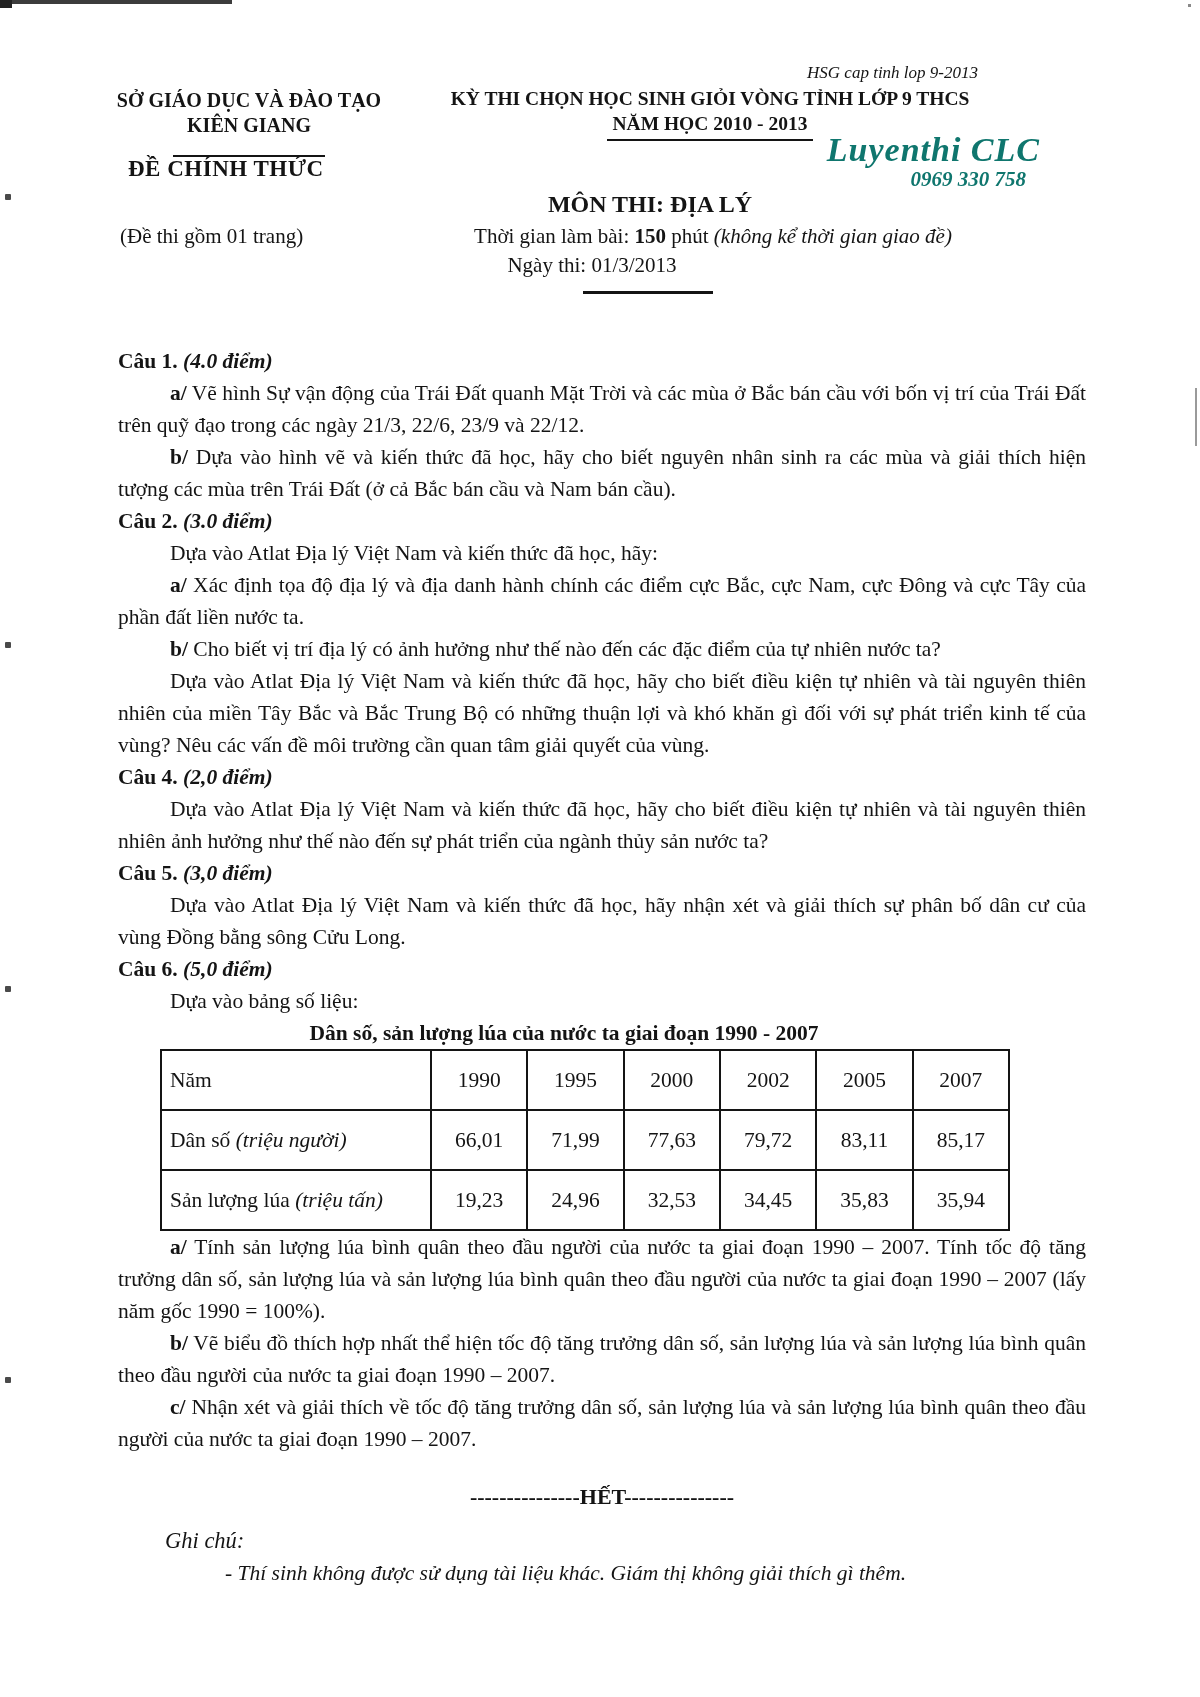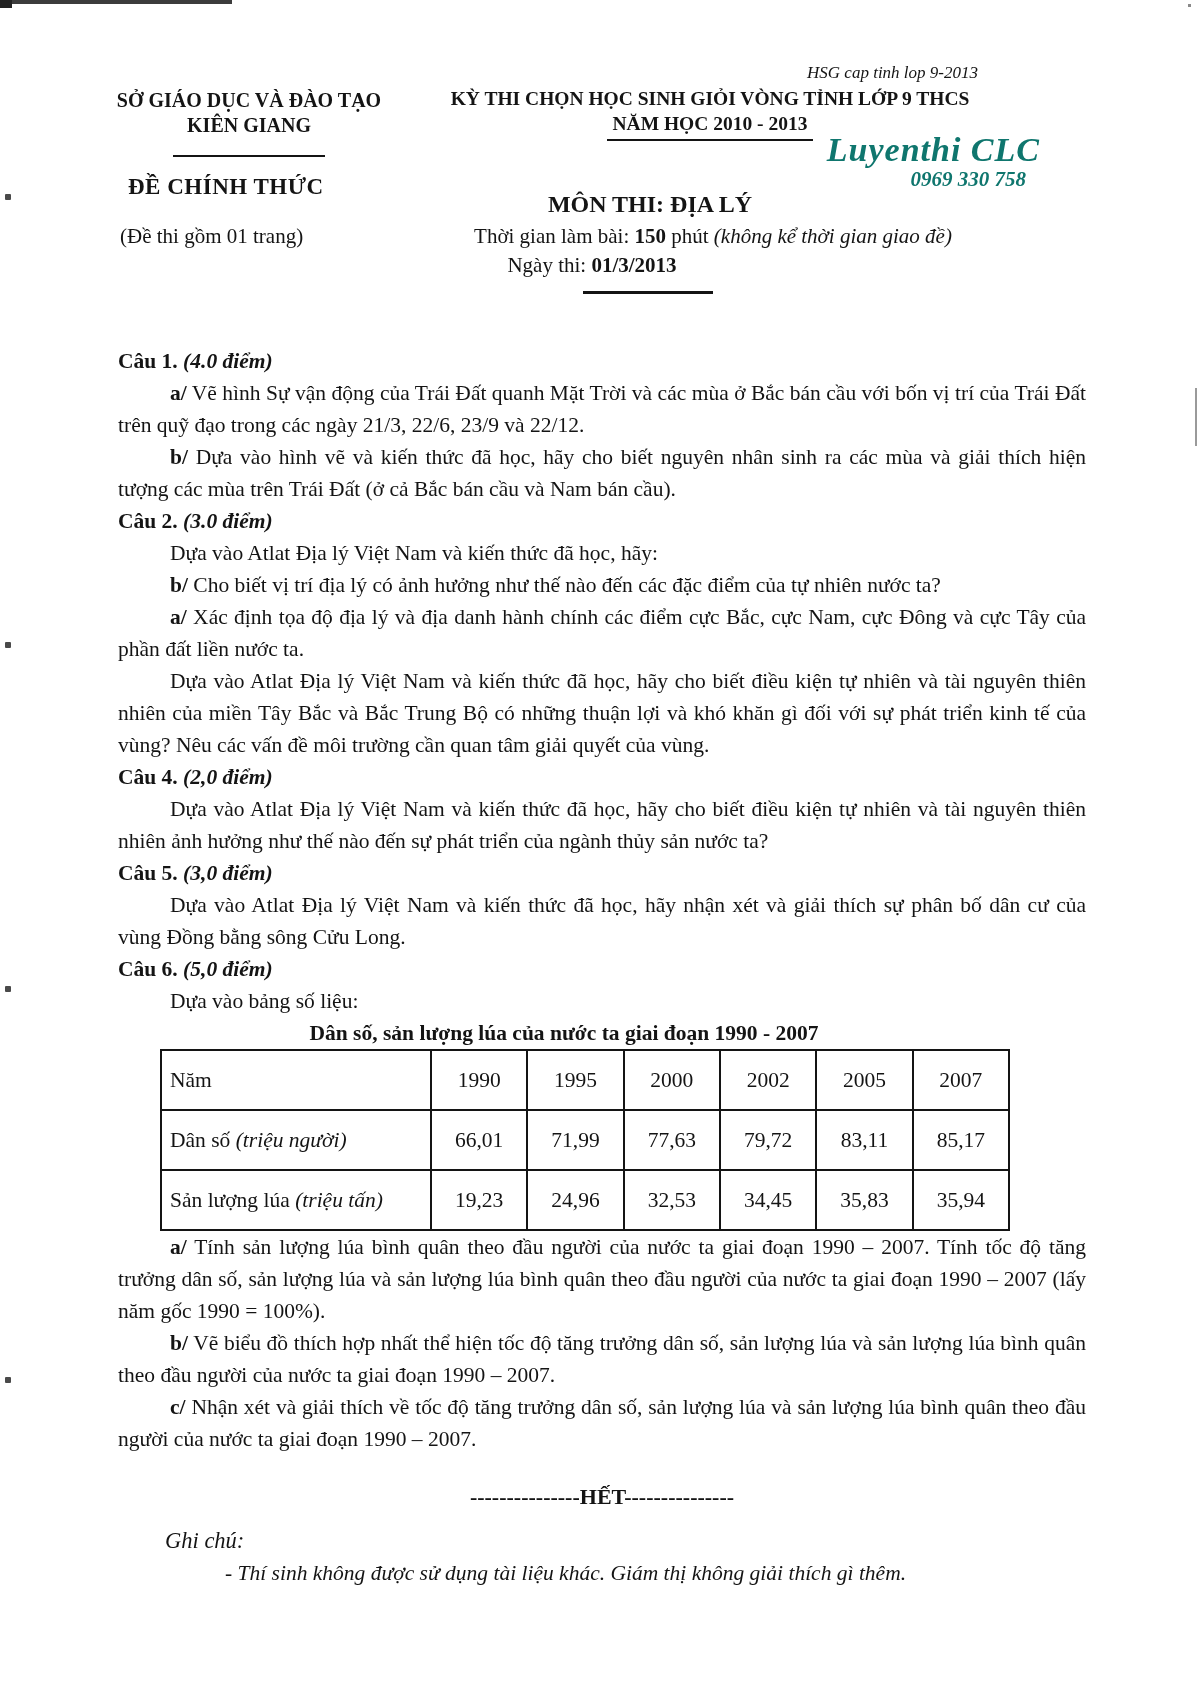--- a/index.html
+++ b/index.html
@@ -22,31 +22,31 @@
   .scan-tr-dot { left: 1188px; top: 4px; width: 3px; height: 3px; background: #8a8a8a; }
 
   
   .hsg-note { right: 222px; top: 63px; font-style: italic; font-size: 17px; white-space: nowrap; }
   .org-block { left: 103px; top: 88px; width: 292px; text-align: center;
                font-weight: bold; font-size: 20px; line-height: 25px; }
   .org-underline { display: inline-block; border-bottom: 2.5px solid #141414; padding: 0 14px 17px 14px; }
   .title-block { left: 420px; top: 86px; width: 580px; text-align: center;
                  font-weight: bold; font-size: 19.5px; line-height: 25px; }
   .year-underline { display: inline-block; border-bottom: 2.5px solid #141414; padding: 0 6px 3px 6px; }
-  .de-chinh-thuc { left: 128px; top: 156px; font-weight: bold; font-size: 23px; letter-spacing: .5px; margin-top: 18px; }
+  .de-chinh-thuc { left: 128px; top: 156px; font-weight: bold; font-size: 23px; letter-spacing: .5px; }
   .logo { right: 160px; top: 132px; text-align: right; font-style: italic; font-weight: bold; line-height: 1.05; }
   .logo-name { font-size: 34px; letter-spacing: 1px; }
   .logo-phone { font-size: 21px; padding-right: 14px; }
   .mon-thi { left: 450px; top: 191px; width: 400px; text-align: center; font-weight: bold; font-size: 24px; }
   .de-gom { left: 120px; top: 224px; font-size: 21px; }
   .time-line { left: 437px; top: 224px; width: 552px; text-align: center; font-size: 21px; white-space: nowrap; }
   .time-line .b { font-weight: bold; }
   .time-line .i { font-style: italic; }
   .date-line { left: 442px; top: 253px; width: 300px; text-align: center; font-size: 21px; }
-  .date-line .b { font-weight: bold; }
+  .date-line .b { font-weight: normal; }
   .hdr-divider { left: 583px; top: 291px; width: 130px; height: 3px; background: #141414; }
 
   
   .body-text { left: 118px; top: 345px; width: 968px; font-size: 21.5px; line-height: 32px; text-align: justify; }
   .body-text p { margin: 0; }
   .q-head { font-weight: bold; }
   .q-points { font-style: italic; }
   .para { text-indent: 52px; }
   .para .prefix { font-weight: bold; }
 
@@ -110,22 +110,22 @@
 <div class="abs hdr-divider"></div>
 
 <div class="abs body-text">
 
   <p class="q-head"><span>Câu 1.</span> <span class="q-points">(4.0 điểm)</span></p>
   <p class="para"><span class="prefix">a/</span> <span>Vẽ hình Sự vận động của Trái Đất quanh Mặt Trời và các mùa ở Bắc bán cầu với bốn vị trí của Trái Đất trên quỹ đạo trong các ngày 21/3, 22/6, 23/9 và 22/12.</span></p>
   <p class="para"><span class="prefix">b/</span> <span>Dựa vào hình vẽ và kiến thức đã học, hãy cho biết nguyên nhân sinh ra các mùa và giải thích hiện tượng các mùa trên Trái Đất (ở cả Bắc bán cầu và Nam bán cầu).</span></p>
 
   <p class="q-head"><span>Câu 2.</span> <span class="q-points">(3.0 điểm)</span></p>
   <p class="para">Dựa vào Atlat Địa lý Việt Nam và kiến thức đã học, hãy:</p>
+  <p class="para"><span class="prefix">a/</span> <span>Xác định tọa độ địa lý và địa danh hành chính các điểm cực Bắc, cực Nam, cực Đông và cực Tây của phần đất liền nước ta.</span></p>
   <p class="para"><span class="prefix">b/</span> <span>Cho biết vị trí địa lý có ảnh hưởng như thế nào đến các đặc điểm của tự nhiên nước ta?</span></p>
-  <p class="para"><span class="prefix">a/</span> <span>Xác định tọa độ địa lý và địa danh hành chính các điểm cực Bắc, cực Nam, cực Đông và cực Tây của phần đất liền nước ta.</span></p>
 
   <p class="para">Dựa vào Atlat Địa lý Việt Nam và kiến thức đã học, hãy cho biết điều kiện tự nhiên và tài nguyên thiên nhiên của miền Tây Bắc và Bắc Trung Bộ có những thuận lợi và khó khăn gì đối với sự phát triển kinh tế của vùng? Nêu các vấn đề môi trường cần quan tâm giải quyết của vùng.</p>
 
   <p class="q-head"><span>Câu 4.</span> <span class="q-points">(2,0 điểm)</span></p>
   <p class="para">Dựa vào Atlat Địa lý Việt Nam và kiến thức đã học, hãy cho biết điều kiện tự nhiên và tài nguyên thiên nhiên ảnh hưởng như thế nào đến sự phát triển của ngành thủy sản nước ta?</p>
 
   <p class="q-head"><span>Câu 5.</span> <span class="q-points">(3,0 điểm)</span></p>
   <p class="para">Dựa vào Atlat Địa lý Việt Nam và kiến thức đã học, hãy nhận xét và giải thích sự phân bố dân cư của vùng Đồng bằng sông Cửu Long.</p>
 
   <p class="q-head"><span>Câu 6.</span> <span class="q-points">(5,0 điểm)</span></p>

